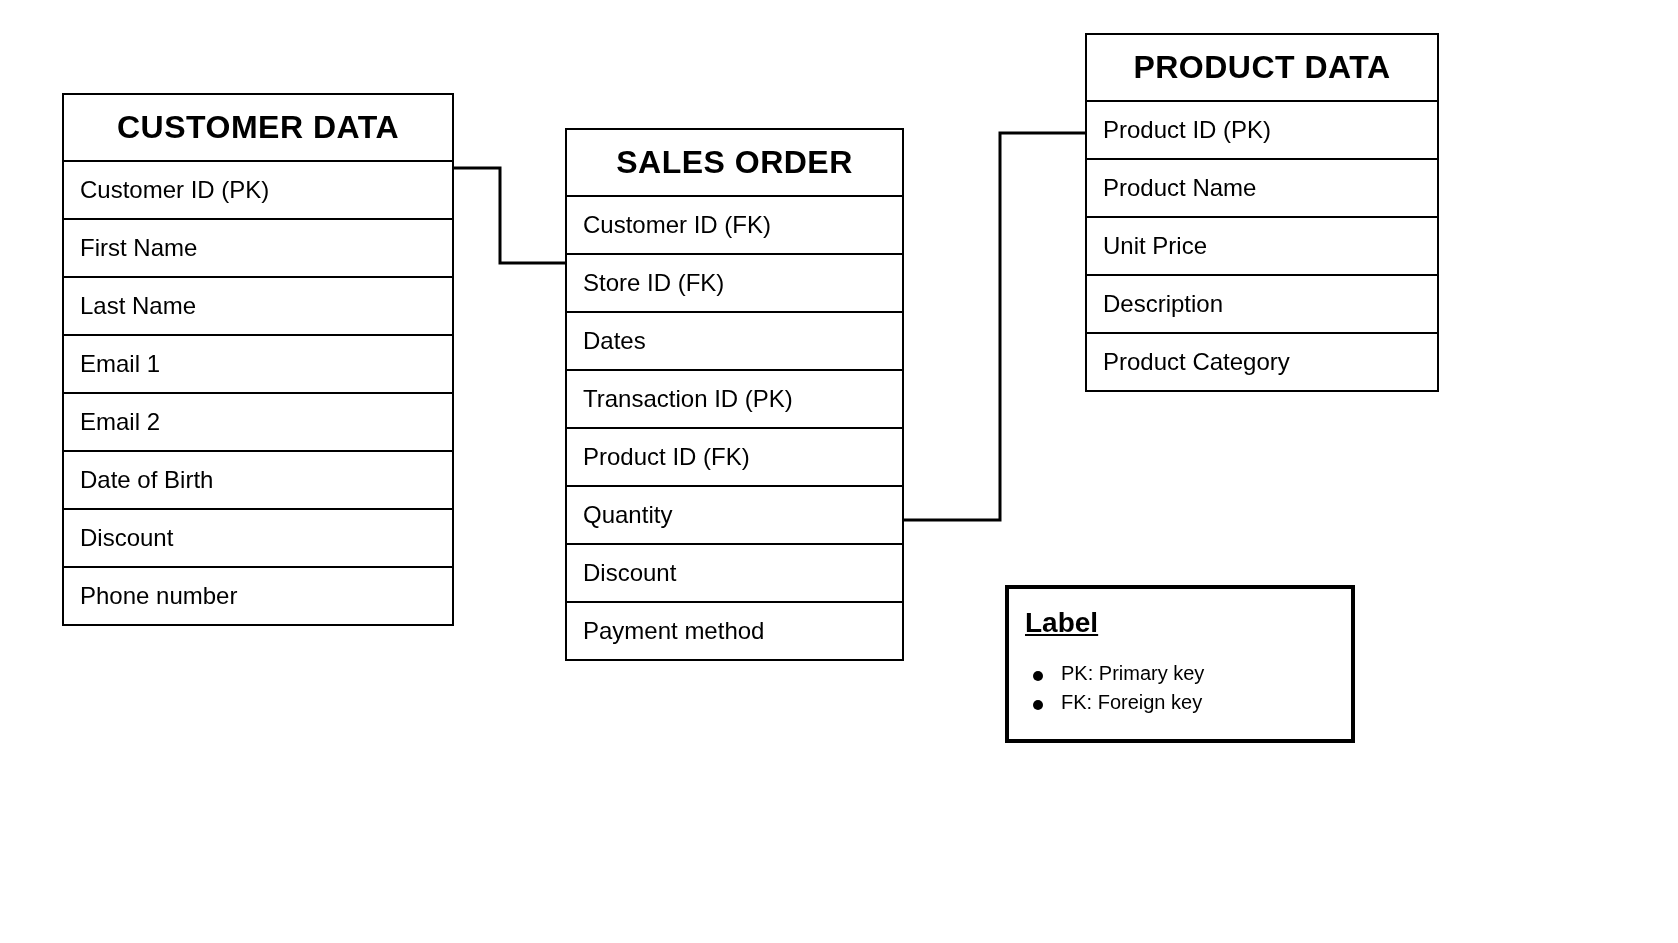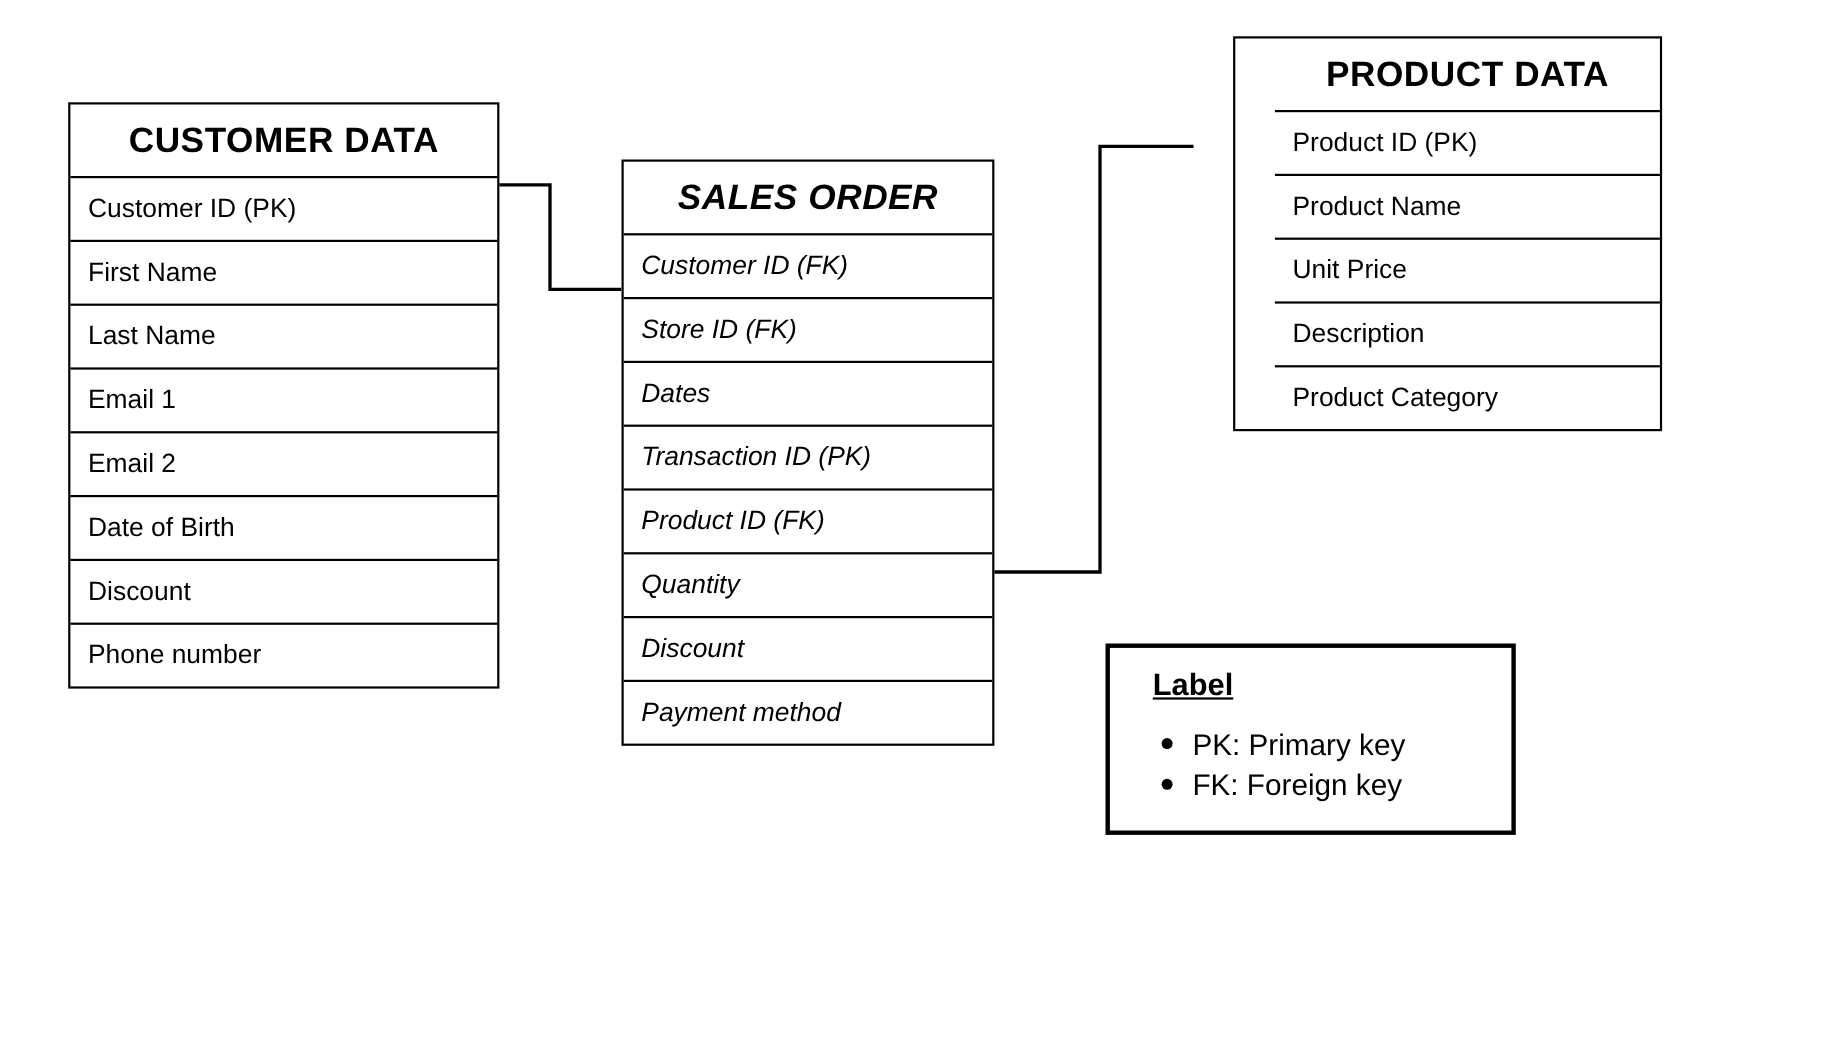--- a/index.html
+++ b/index.html
@@ -32,30 +32,30 @@
     border-bottom: 2px solid #000;
   }
   .entity-row:last-child {
     border-bottom: none;
     border-radius: 16px;
   }
   .legend-box {
     position: absolute;
     border: 4px solid #000;
     background: #fff;
-    padding: 18px 26px 22px 39px;
+    padding: 18px 26px 22px 16px;
   }
   .legend-title {
     font-weight: 900;
     font-size: 28px;
     text-decoration: underline;
     margin-bottom: 20px;
   }
   .legend-item {
-    font-size: 27px;
+    font-size: 20px;
     margin-left: 36px;
     position: relative;
     padding: 3px 0;
   }
   .legend-item::before {
     content: "";
     position: absolute;
     left: -28px;
     top: 12px;
     width: 10px;
@@ -92,33 +92,33 @@
   <div class="entity-row">Customer ID (PK)</div>
   <div class="entity-row">First Name</div>
   <div class="entity-row">Last Name</div>
   <div class="entity-row">Email 1</div>
   <div class="entity-row">Email 2</div>
   <div class="entity-row">Date of Birth</div>
   <div class="entity-row">Discount</div>
   <div class="entity-row">Phone number</div>
 </div>
 
-<div class="entity" style="left:565px; top:145px; width:335px;font-style:italic;">
+<div class="entity" style="left:565px; top:128px; width:335px;">
   <div class="entity-header">SALES ORDER</div>
   <div class="entity-row">Customer ID (FK)</div>
   <div class="entity-row">Store ID (FK)</div>
   <div class="entity-row">Dates</div>
   <div class="entity-row">Transaction ID (PK)</div>
   <div class="entity-row">Product ID (FK)</div>
   <div class="entity-row">Quantity</div>
   <div class="entity-row">Discount</div>
   <div class="entity-row">Payment method</div>
 </div>
 
-<div class="entity" style="left:1121px; top:33px; width:350px;padding-left:36px;">
+<div class="entity" style="left:1085px; top:33px; width:350px;">
   <div class="entity-header">PRODUCT DATA</div>
   <div class="entity-row">Product ID (PK)</div>
   <div class="entity-row">Product Name</div>
   <div class="entity-row">Unit Price</div>
   <div class="entity-row">Description</div>
   <div class="entity-row">Product Category</div>
 </div>
 
 <div class="legend-box" style="left:1005px; top:585px; width:300px;">
   <div class="legend-title">Label</div>

